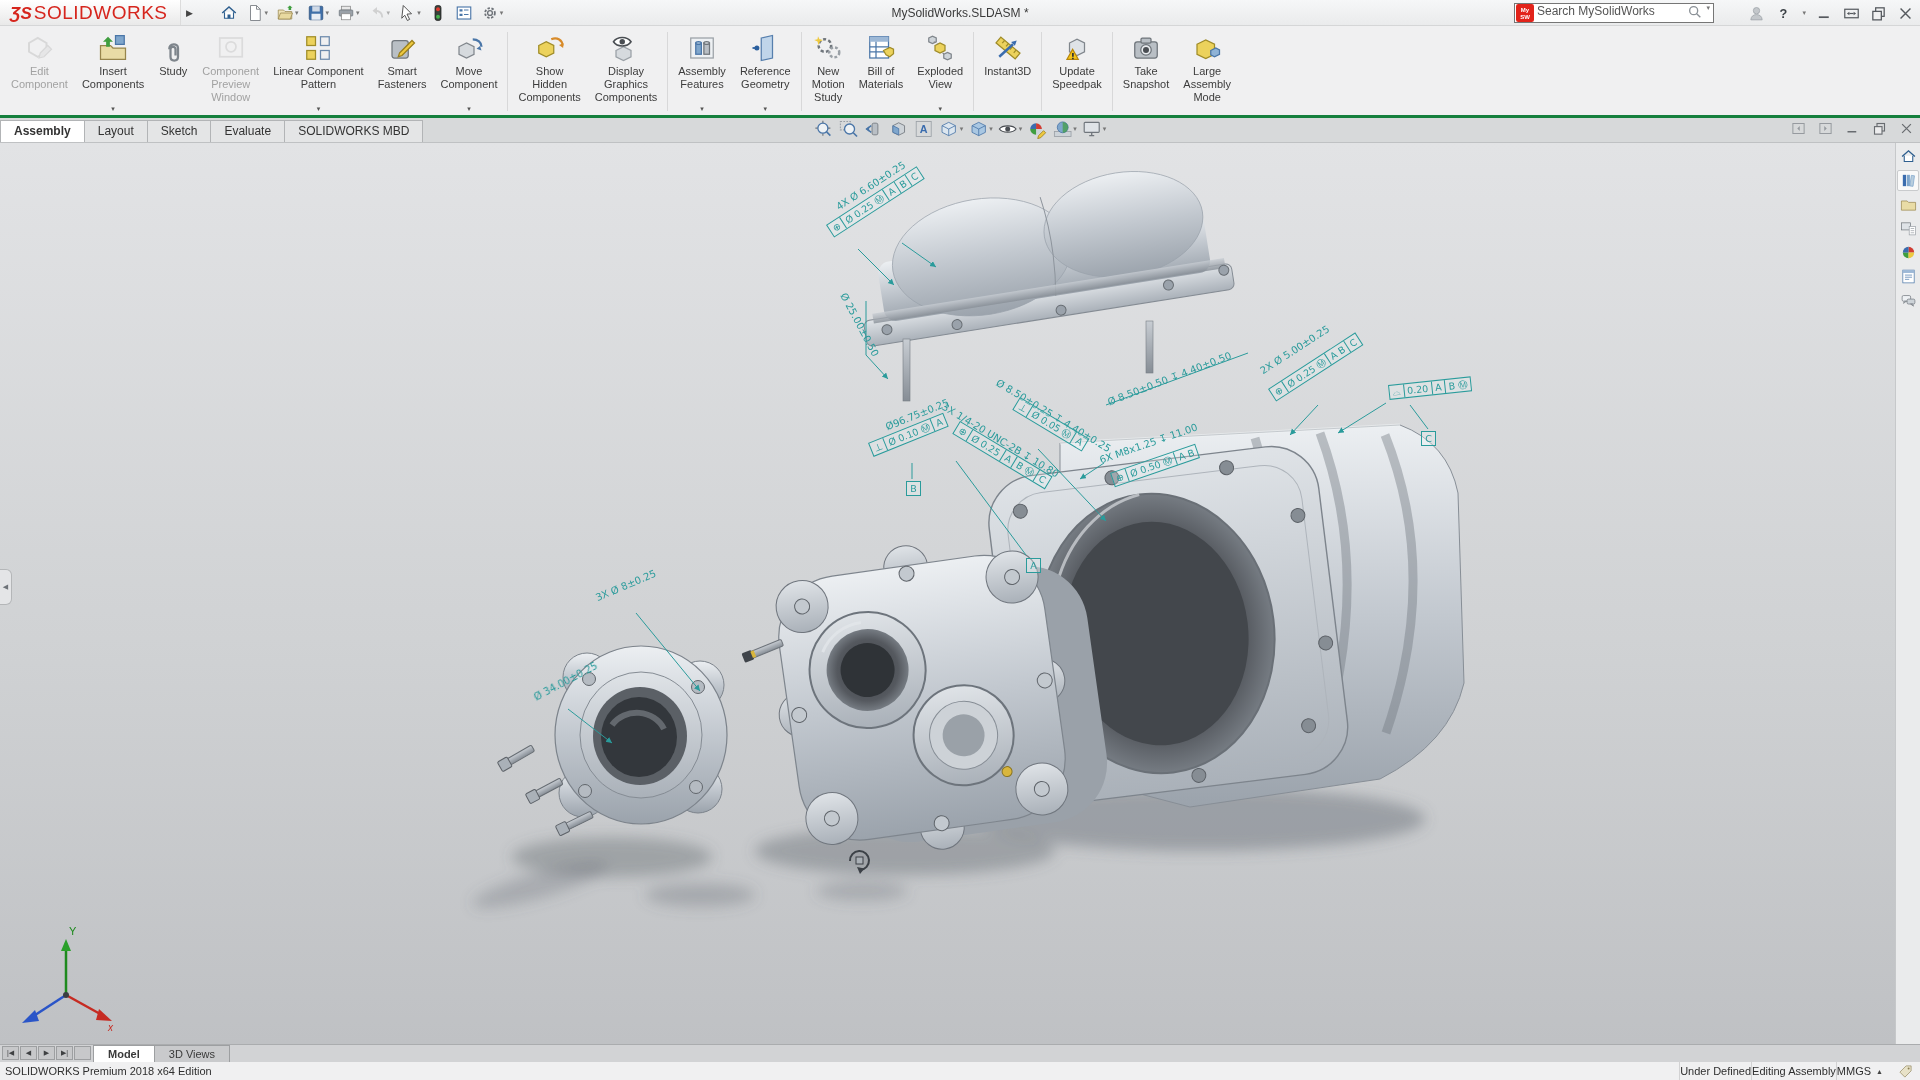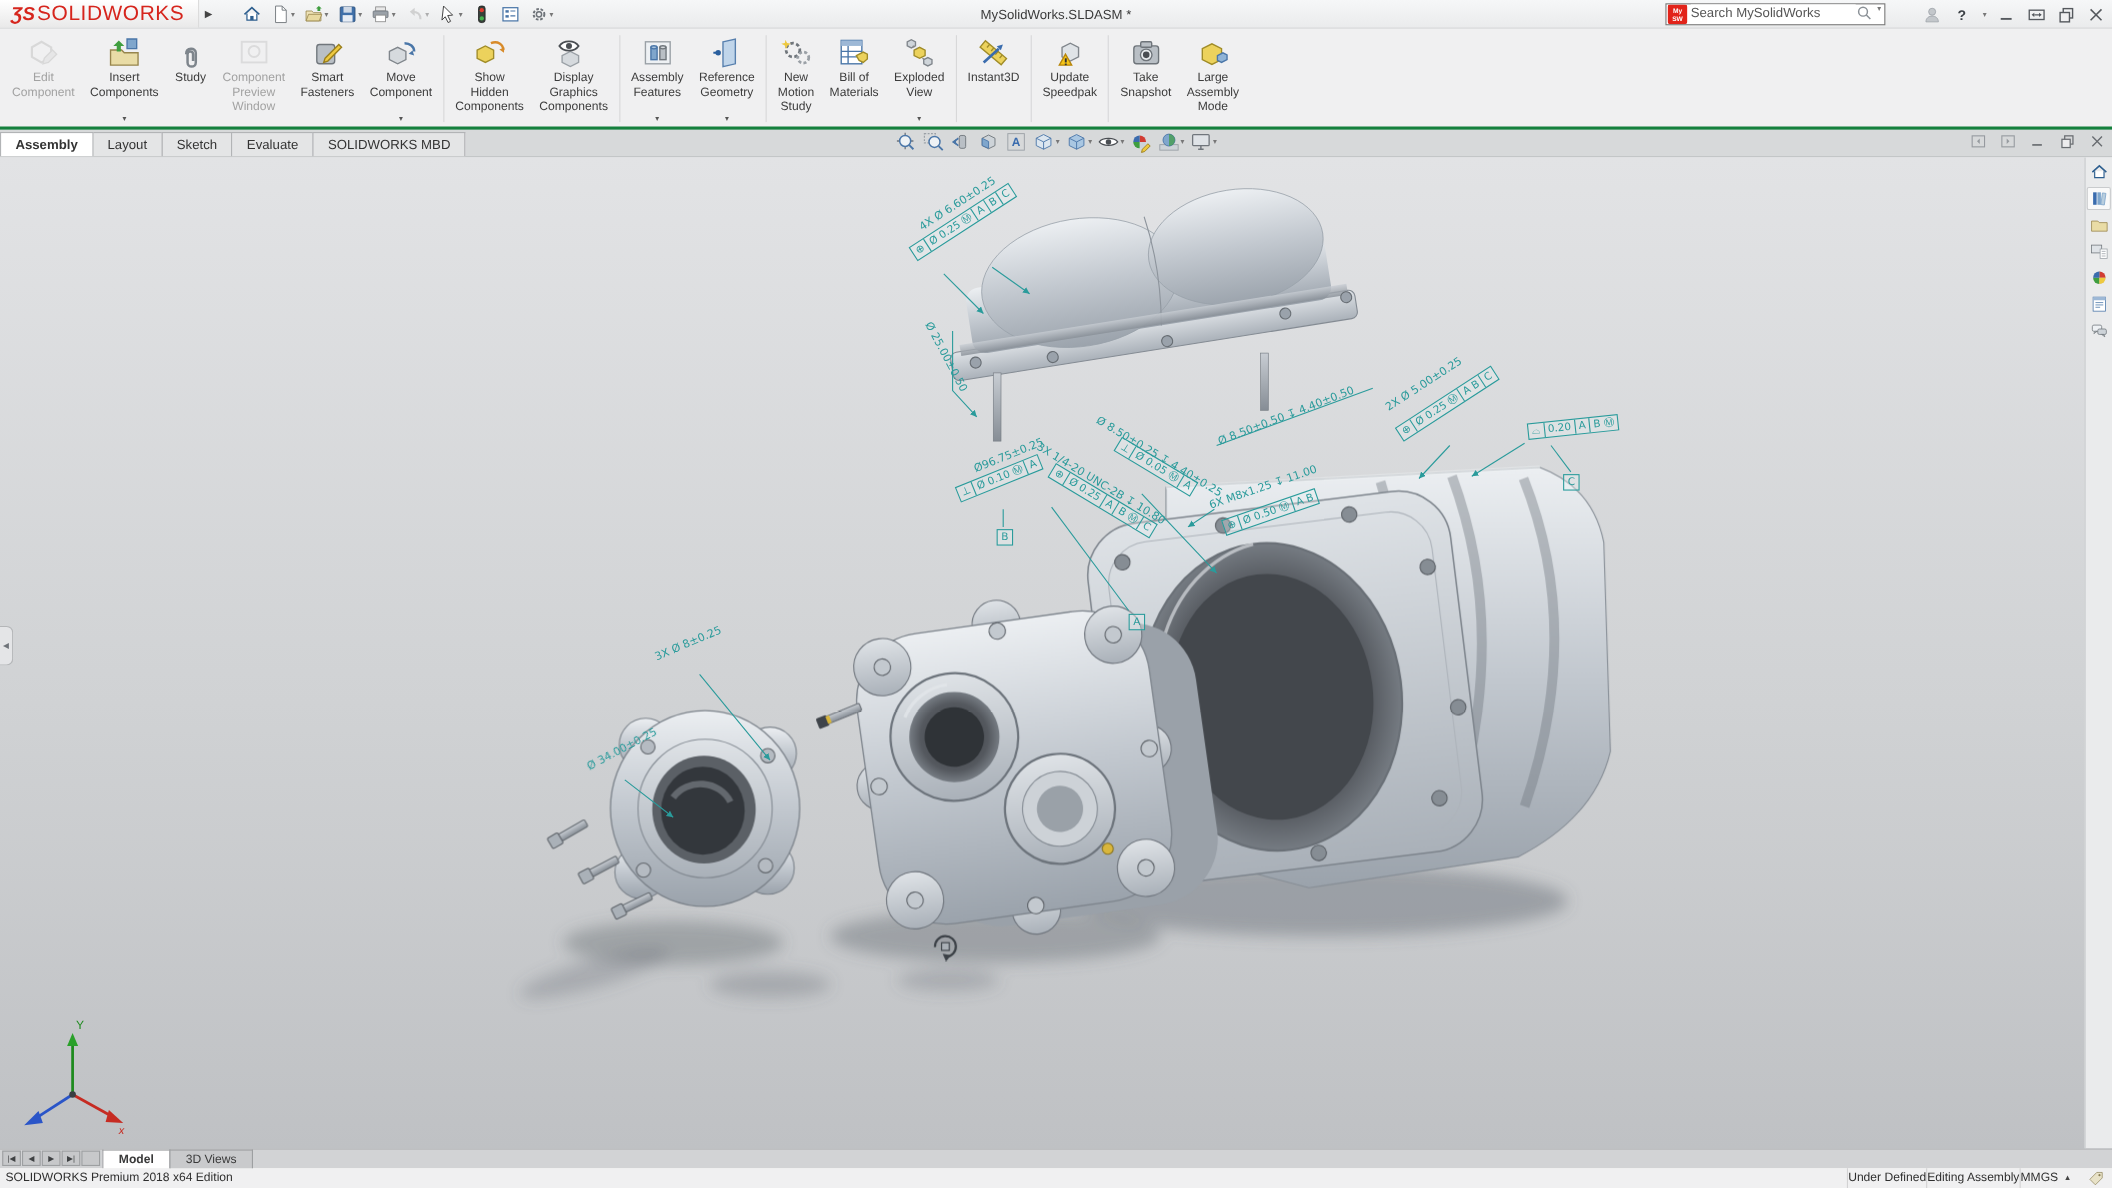--- a/index.html
+++ b/index.html
@@ -270,20 +270,32 @@
         <span class="rb-label">Study</span>
       </div>
       <div class="rb dis">
         <span class="icon rb-icon">
           <svg viewBox="0 0 24 24">
             <rect x="3" y="4" width="18" height="15" fill="#f2f2f2" stroke="#c0c3c6" stroke-width="1.4"></rect>
             <circle cx="12" cy="11" r="4" fill="none" stroke="#c0c3c6" stroke-width="1.4"></circle>
           </svg>
         </span>
         <span class="rb-label">Component<br>Preview<br>Window</span>
+      </div>
+      <div class="rb">
+        <span class="icon rb-icon">
+          <svg viewBox="0 0 24 24">
+            <rect x="3" y="3" width="7" height="7" fill="#ecd25c" stroke="#a08c28"></rect>
+            <rect x="14" y="3" width="7" height="7" fill="none" stroke="#6c89ab"></rect>
+            <rect x="3" y="14" width="7" height="7" fill="#ecd25c" stroke="#a08c28"></rect>
+            <rect x="14" y="14" width="7" height="7" fill="none" stroke="#6c89ab"></rect>
+          </svg>
+        </span>
+        <span class="rb-label">Linear Component<br>Pattern</span>
+        <span class="rb-caret">▾</span>
       </div>
       <div class="rb">
         <span class="icon rb-icon">
           <svg viewBox="0 0 24 24">
             <rect x="4" y="6" width="13" height="14" rx="2" fill="#b9bfc5" stroke="#70767c"></rect>
             <path d="M10 16 20 6l2 2-10 10-3 1z" fill="#eec93f" stroke="#9a7f1c"></path>
           </svg>
         </span>
         <span class="rb-label">Smart<br>Fasteners</span>
       </div>

